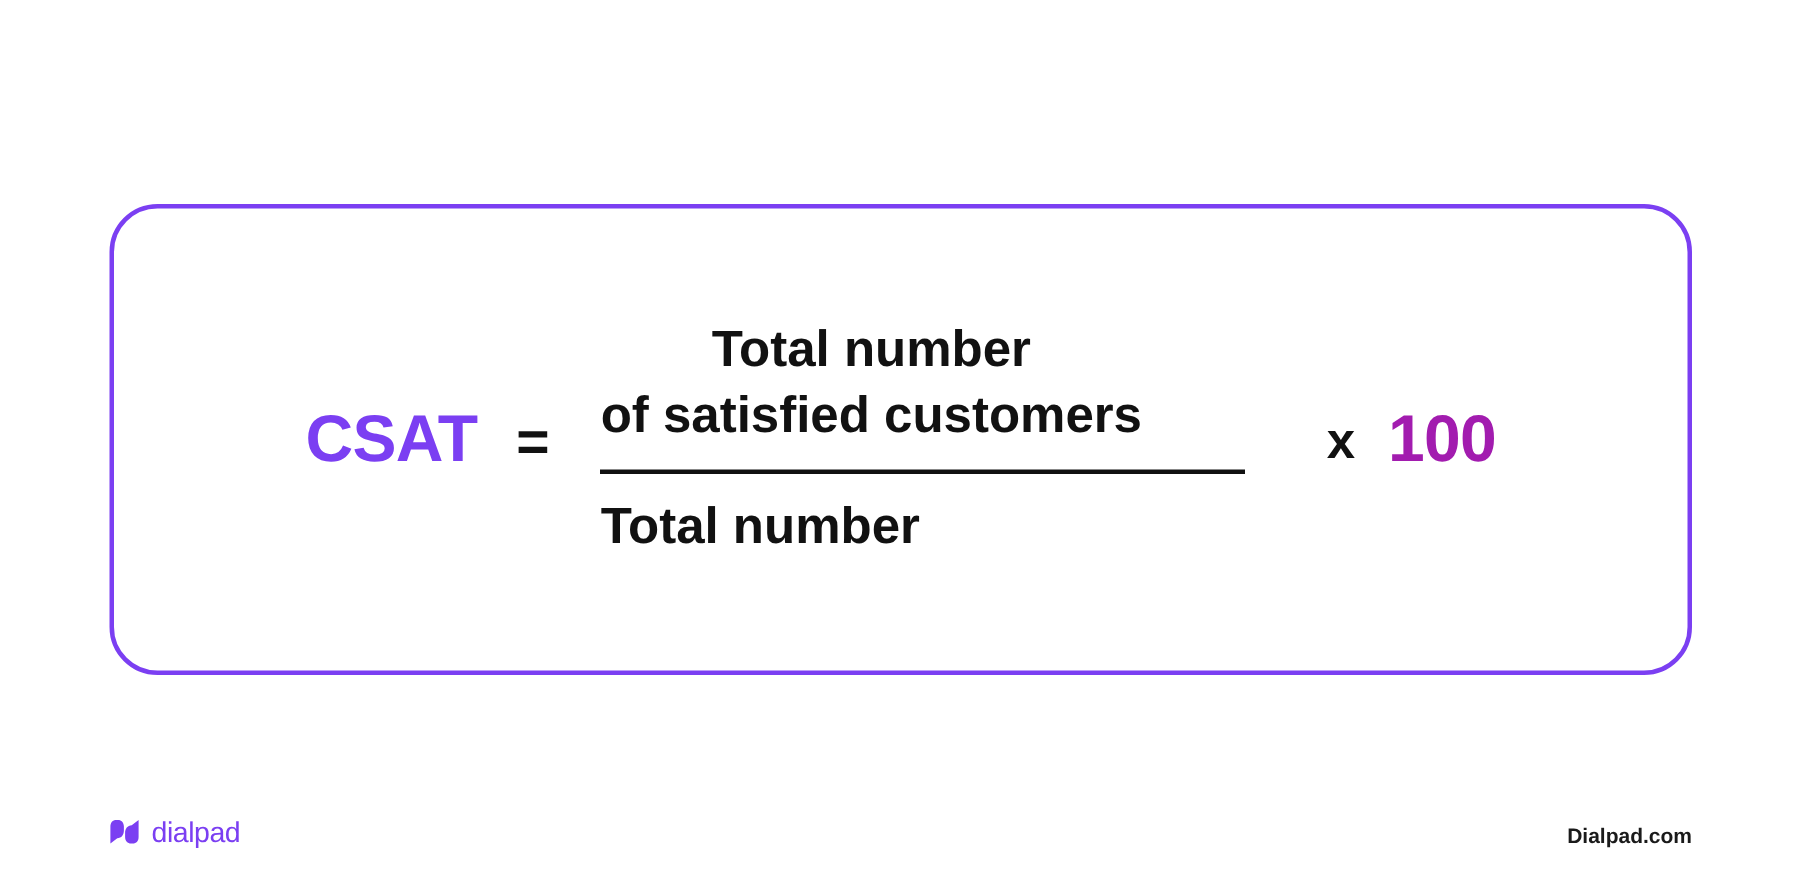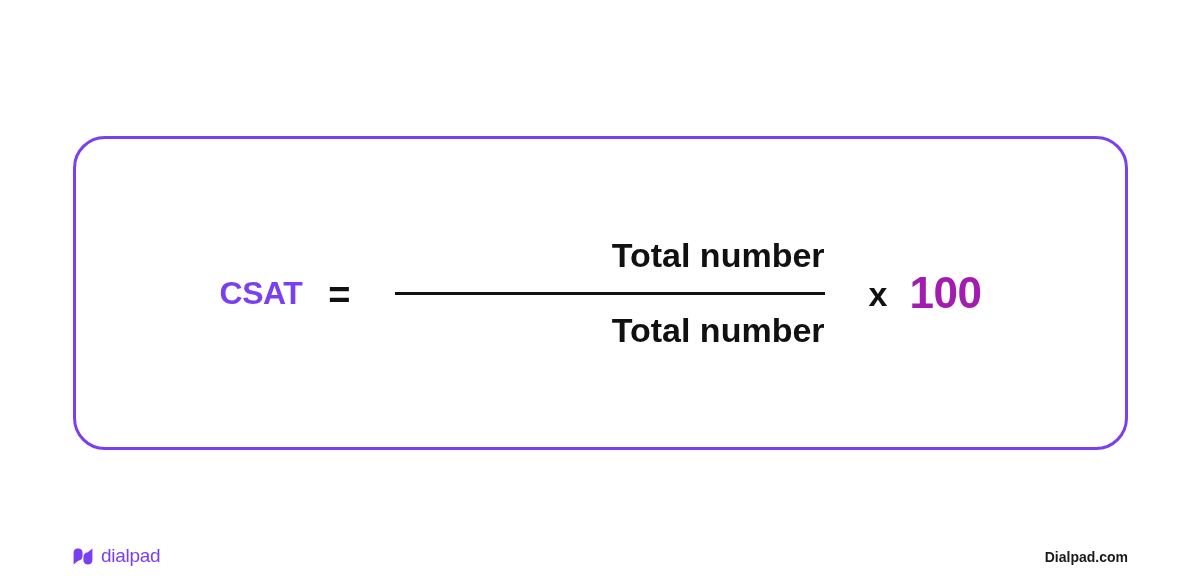--- a/index.html
+++ b/index.html
@@ -34,42 +34,42 @@
     top: 0;
     width: 100%;
     height: 100%;
     display: flex;
     align-items: center;
     justify-content: center;
   }
 
   .csat-label {
     color: #7B3FF2;
-    font-size: 32px;
+    font-size: 44px;
     font-weight: bold;
     letter-spacing: -0.5px;
     line-height: 1;
     margin-right: 26px;
   }
 
   .equals-sign {
     color: #111111;
     font-size: 38px;
     font-weight: bold;
     line-height: 1;
     margin-right: 34px;
     position: relative;
     top: 2px;
   }
 
   
   .fraction {
     display: flex;
     flex-direction: column;
-    align-items: flex-end;
+    align-items: flex-start;
     justify-content: center;
     width: 440px;
   }
 
   .fraction-part {
     color: #111111;
     font-size: 34px;
     font-weight: bold;
     line-height: 1.28;
     text-align: center;
@@ -103,21 +103,21 @@
     line-height: 1;
     letter-spacing: -0.5px;
   }
 
   
   .footer-logo {
     position: absolute;
     left: 73px;
     top: 546px;
     display: flex;
-    align-items: flex-end;
+    align-items: flex-start;
     gap: 7px;
   }
 
   .logo-mark {
     width: 21px;
     height: 17px;
     display: block;
   }
 
   .logo-wordmark {
@@ -144,20 +144,21 @@
 <div class="formula-card">
   <div class="formula-row">
 
     <span class="csat-label">CSAT</span>
 
     <span class="equals-sign">=</span>
 
     <span class="fraction">
       <span class="fraction-part numerator">
         <span>Total number</span><br>
+        <span>of satisfied customers</span>
       </span>
 
       <span class="fraction-bar"></span>
 
       <span class="fraction-part denominator">
         <span>Total number</span><br>
       </span>
     </span>
 
     <span class="multiply-sign">x</span>

